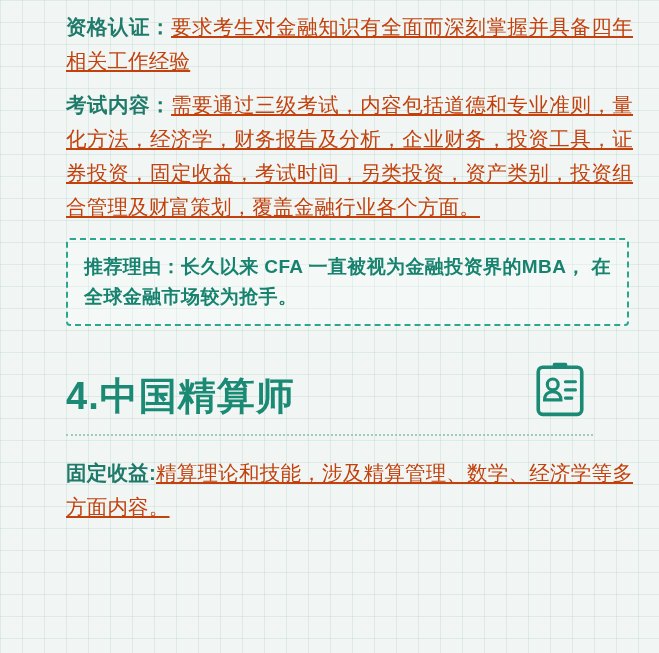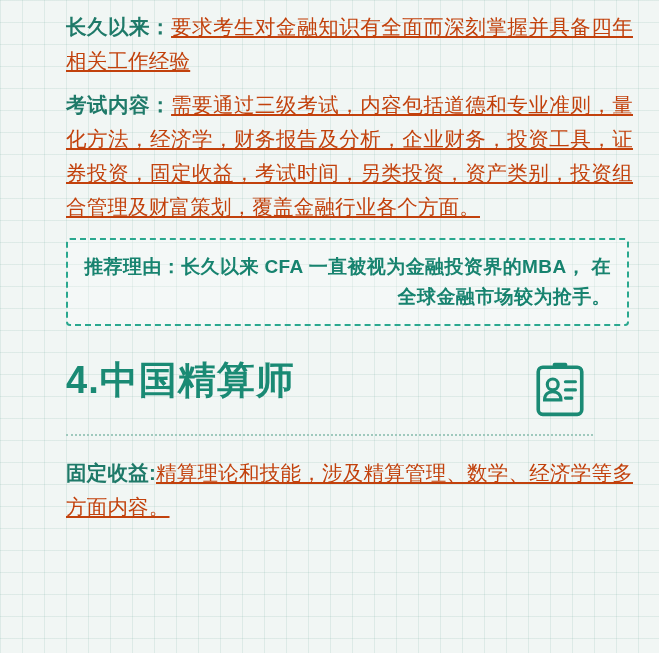--- a/index.html
+++ b/index.html
@@ -52,39 +52,38 @@
     margin-bottom: 8px;
   }
 
   
   .tipbox {
     margin: 14px 4px 22px 0;
     border: 2px dashed #2aa88f;
     border-radius: 4px;
     padding: 12px 16px 12px 16px;
     background: rgba(255,255,255,0.25);
-    text-align: right;
   }
   .tipbox .tiptext {
     font-size: 19px;
     line-height: 30px;
     color: #17836f;
     font-weight: bold;
     letter-spacing: 0.4px;
     margin: 0;
   }
   .tipbox .tiplbl {
     color: #17836f;
     font-weight: bold;
   }
 
   
   .section-head {
     display: flex;
-    align-items: flex-start;
+    align-items: flex-end;
     justify-content: space-between;
     margin-top: 34px;
     margin-right: 44px;
     gap: 27px;
   }
   .section-title {
     font-size: 38px;
     font-weight: bold;
     color: #1a8a74;
     letter-spacing: 1px;
@@ -103,21 +102,21 @@
   }
 </style>
 </head>
 <body>
 
 <div class="page-bg"></div>
 
 <div class="content">
 
   <p class="para">
-    <span class="lbl">长久以来：</span><span class="txt">要求考生对金融知识有全面而深刻掌握并具备四年相关工作经验</span>
+    <span class="lbl">资格认证：</span><span class="txt">要求考生对金融知识有全面而深刻掌握并具备四年相关工作经验</span>
   </p>
 
   <p class="para">
     <span class="lbl">考试内容：</span><span class="txt">需要通过三级考试，内容包括道德和专业准则，量化方法，经济学，财务报告及分析，企业财务，投资工具，证券投资，固定收益，考试时间，另类投资，资产类别，投资组合管理及财富策划，覆盖金融行业各个方面。</span>
   </p>
 
 
   <div class="tipbox">
     <p class="tiptext">
       <span class="tiplbl">推荐理由：</span><span>长久以来 CFA 一直被视为金融投资界的MBA， 在全球金融市场较为抢手。</span>

